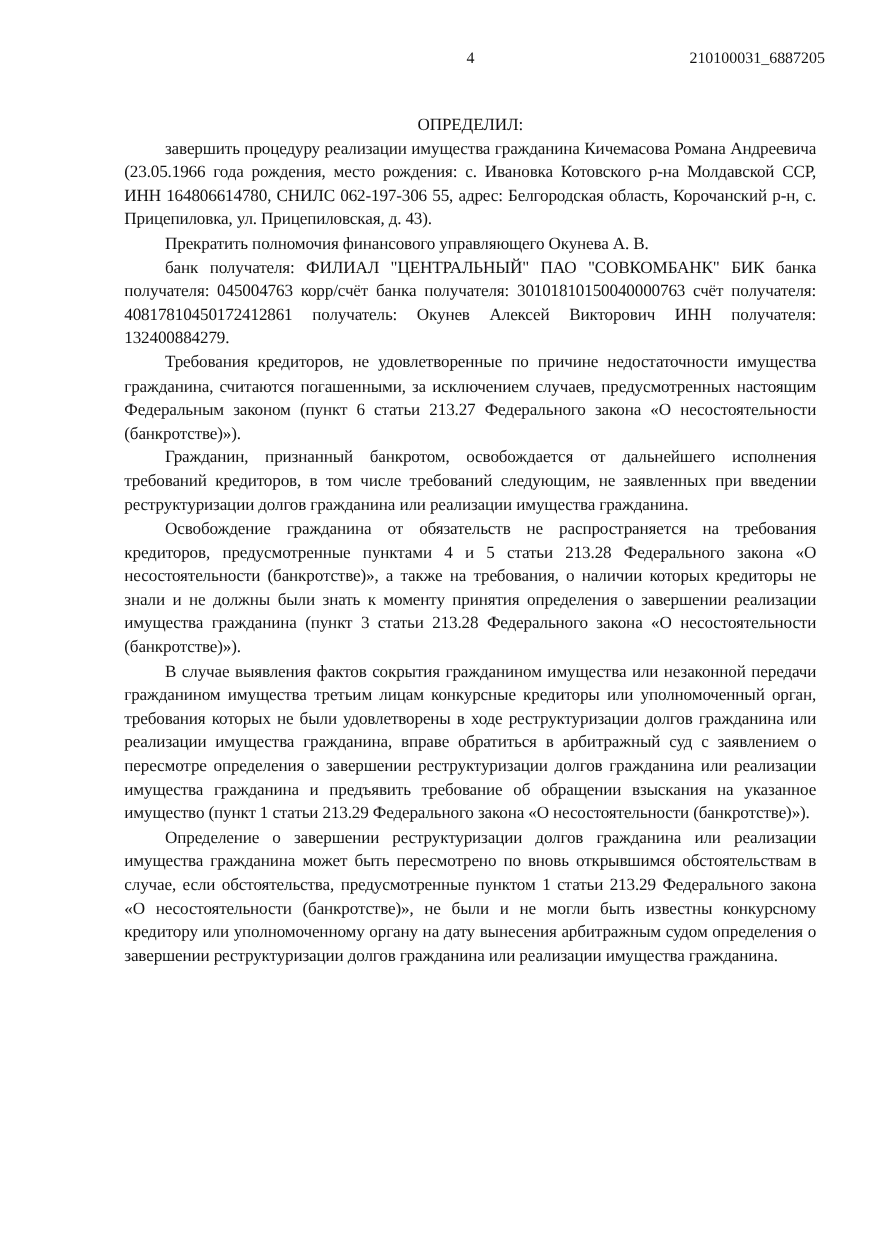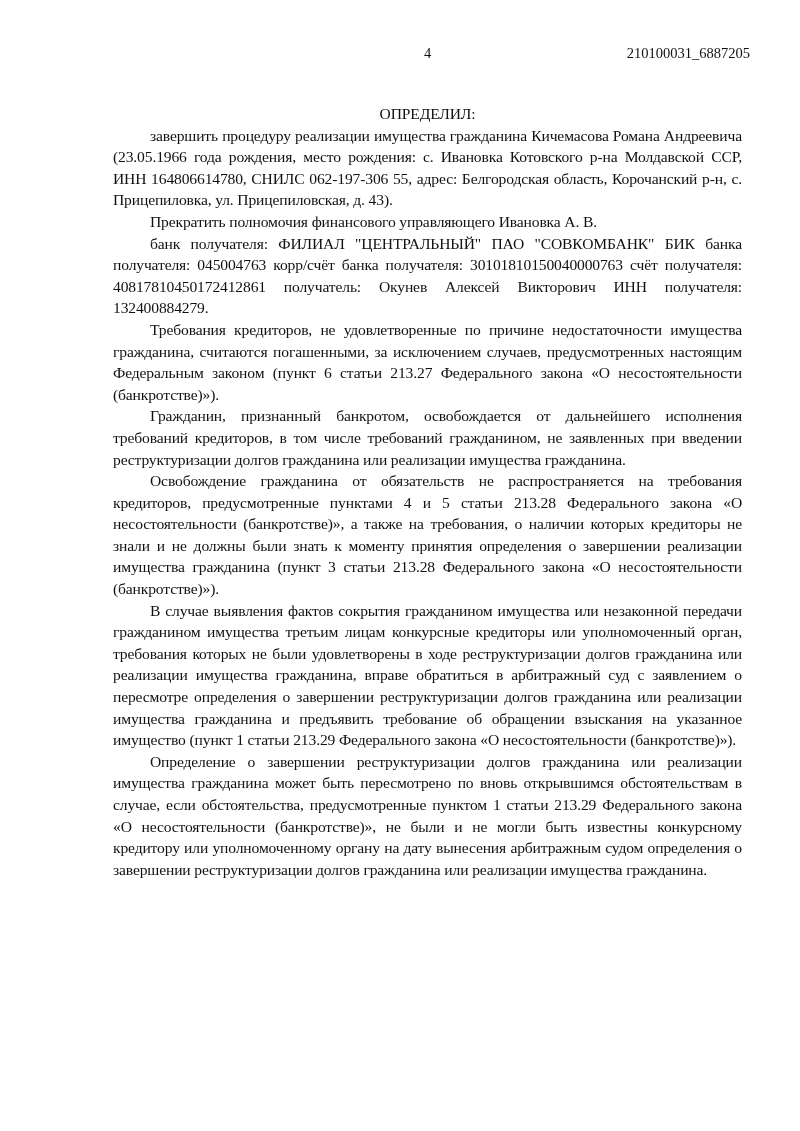--- a/index.html
+++ b/index.html
@@ -17,20 +17,20 @@
 <body>
 
 <div class="header">
   <span class="page-num">4</span>
   <span class="doc-id">210100031_6887205</span>
 </div>
 
 <div class="content">
   <p class="heading">ОПРЕДЕЛИЛ:</p>
   <p>завершить процедуру реализации имущества гражданина Кичемасова Романа Андреевича (23.05.1966 года рождения, место рождения: с. Ивановка Котовского р-на Молдавской ССР, ИНН 164806614780, СНИЛС 062-197-306 55, адрес: Белгородская область, Корочанский р-н, с. Прицепиловка, ул. Прицепиловская, д. 43).</p>
-  <p>Прекратить полномочия финансового управляющего Ивановка А. В.</p>
+  <p>Прекратить полномочия финансового управляющего Окунева А. В.</p>
   <p>банк получателя: ФИЛИАЛ "ЦЕНТРАЛЬНЫЙ" ПАО "СОВКОМБАНК" БИК банка получателя: 045004763 корр/счёт банка получателя: 30101810150040000763 счёт получателя: 40817810450172412861 получатель: Окунев Алексей Викторович ИНН получателя: 132400884279.</p>
   <p>Требования кредиторов, не удовлетворенные по причине недостаточности имущества гражданина, считаются погашенными, за исключением случаев, предусмотренных настоящим Федеральным законом (пункт 6 статьи 213.27 Федерального закона «О несостоятельности (банкротстве)»).</p>
-  <p>Гражданин, признанный банкротом, освобождается от дальнейшего исполнения требований кредиторов, в том числе требований гражданином, не заявленных при введении реструктуризации долгов гражданина или реализации имущества гражданина.</p>
+  <p>Гражданин, признанный банкротом, освобождается от дальнейшего исполнения требований кредиторов, в том числе требований следующим, не заявленных при введении реструктуризации долгов гражданина или реализации имущества гражданина.</p>
   <p>Освобождение гражданина от обязательств не распространяется на требования кредиторов, предусмотренные пунктами 4 и 5 статьи 213.28 Федерального закона «О несостоятельности (банкротстве)», а также на требования, о наличии которых кредиторы не знали и не должны были знать к моменту принятия определения о завершении реализации имущества гражданина (пункт 3 статьи 213.28 Федерального закона «О несостоятельности (банкротстве)»).</p>
   <p>В случае выявления фактов сокрытия гражданином имущества или незаконной передачи гражданином имущества третьим лицам конкурсные кредиторы или уполномоченный орган, требования которых не были удовлетворены в ходе реструктуризации долгов гражданина или реализации имущества гражданина, вправе обратиться в арбитражный суд с заявлением о пересмотре определения о завершении реструктуризации долгов гражданина или реализации имущества гражданина и предъявить требование об обращении взыскания на указанное имущество (пункт 1 статьи 213.29 Федерального закона «О несостоятельности (банкротстве)»).</p>
   <p>Определение о завершении реструктуризации долгов гражданина или реализации имущества гражданина может быть пересмотрено по вновь открывшимся обстоятельствам в случае, если обстоятельства, предусмотренные пунктом 1 статьи 213.29 Федерального закона «О несостоятельности (банкротстве)», не были и не могли быть известны конкурсному кредитору или уполномоченному органу на дату вынесения арбитражным судом определения о завершении реструктуризации долгов гражданина или реализации имущества гражданина.</p>
 </div>
 
 </body></html>

